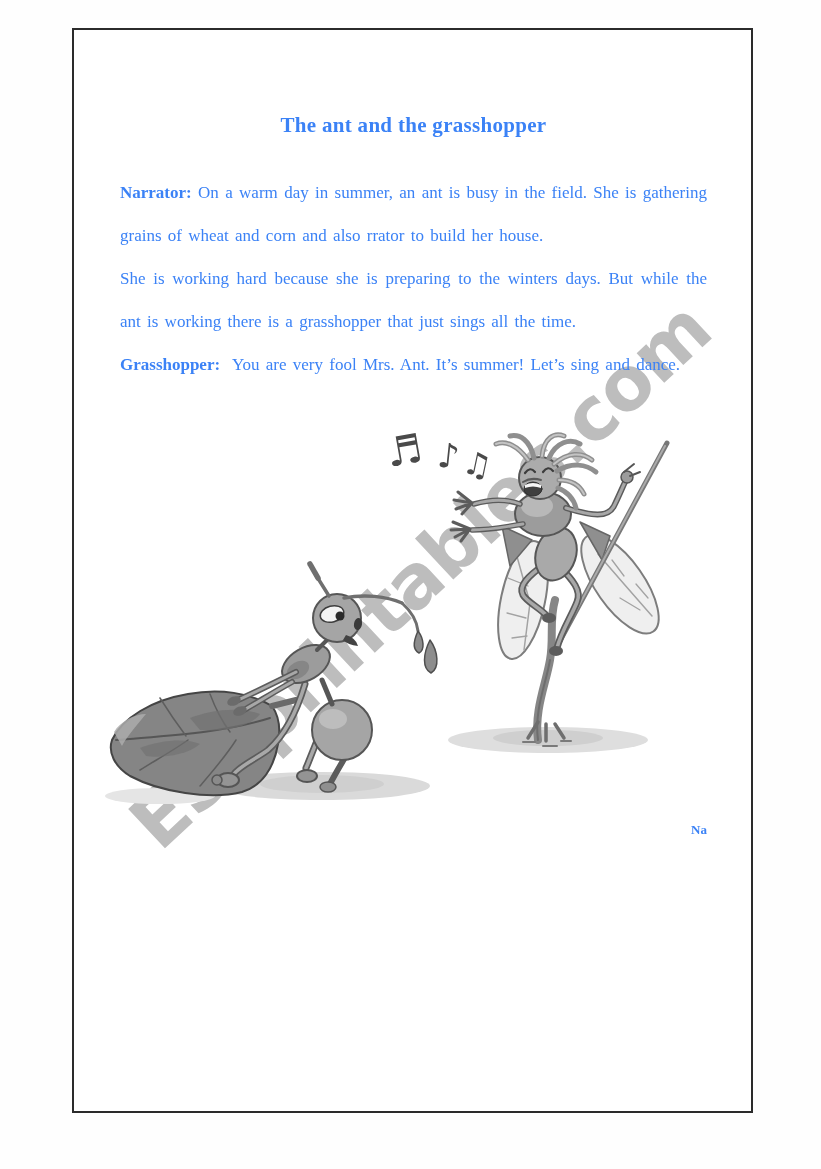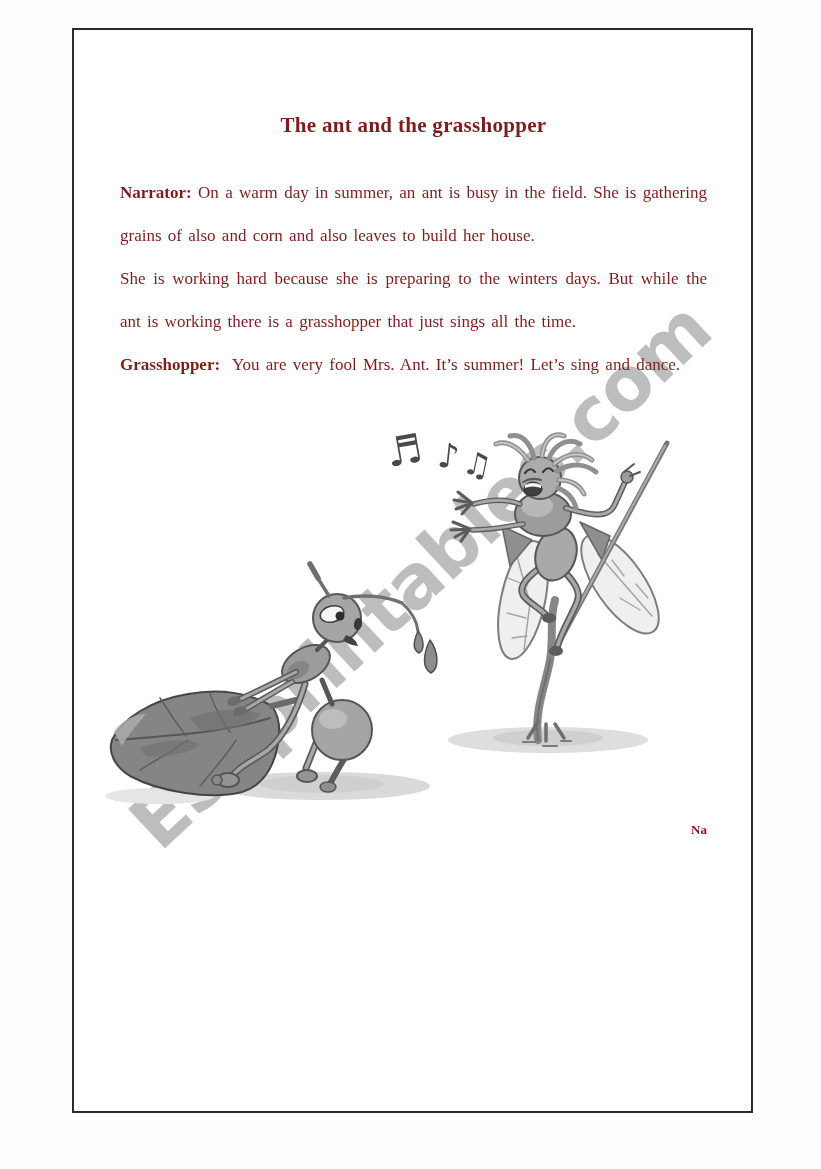--- a/index.html
+++ b/index.html
@@ -35,21 +35,21 @@
     letter-spacing: -1px;
     color: #bdbdbd;
     white-space: nowrap;
     z-index: 0;
     user-select: none;
   }
   .content {
     position: relative;
     z-index: 1;
     padding: 82px 44px 0 46px;
-    color: #7f1d1d;
+    color: #3b82f6;
   }
   .title {
     margin: 0;
     font-size: 21px;
     line-height: 26px;
     font-weight: bold;
     text-align: center;
     letter-spacing: 0.3px;
   }
   .story { margin-top: 33px; }
@@ -91,21 +91,21 @@
 <div class="canvas">
   <div class="page">
 
     <div class="watermark">ESLprintables.com</div>
 
     <div class="content">
 
       <h1 class="title">The ant and the grasshopper</h1>
 
       <div class="story">
-        <p><span class="speaker">Narrator:</span><span> On a warm day in summer, an ant is busy in the field. She is gathering grains of also and corn and also leaves to build her house.</span></p>
+        <p><span class="speaker">Narrator:</span><span> On a warm day in summer, an ant is busy in the field. She is gathering grains of wheat and corn and also rrator to build her house.</span></p>
         <p><span class="speaker"></span><span>She is working hard because she is preparing to the winters days. But while the ant is working there is a grasshopper that just sings all the time.</span></p>
         <p><span class="speaker">Grasshopper:</span><span>&nbsp; You are very fool Mrs. Ant. It’s summer! Let’s sing and dance.</span></p>
       </div>
 
       <div class="illustration">
         <svg width="620" height="420" viewBox="0 0 620 420">
 
           <g>
 
             <g>

